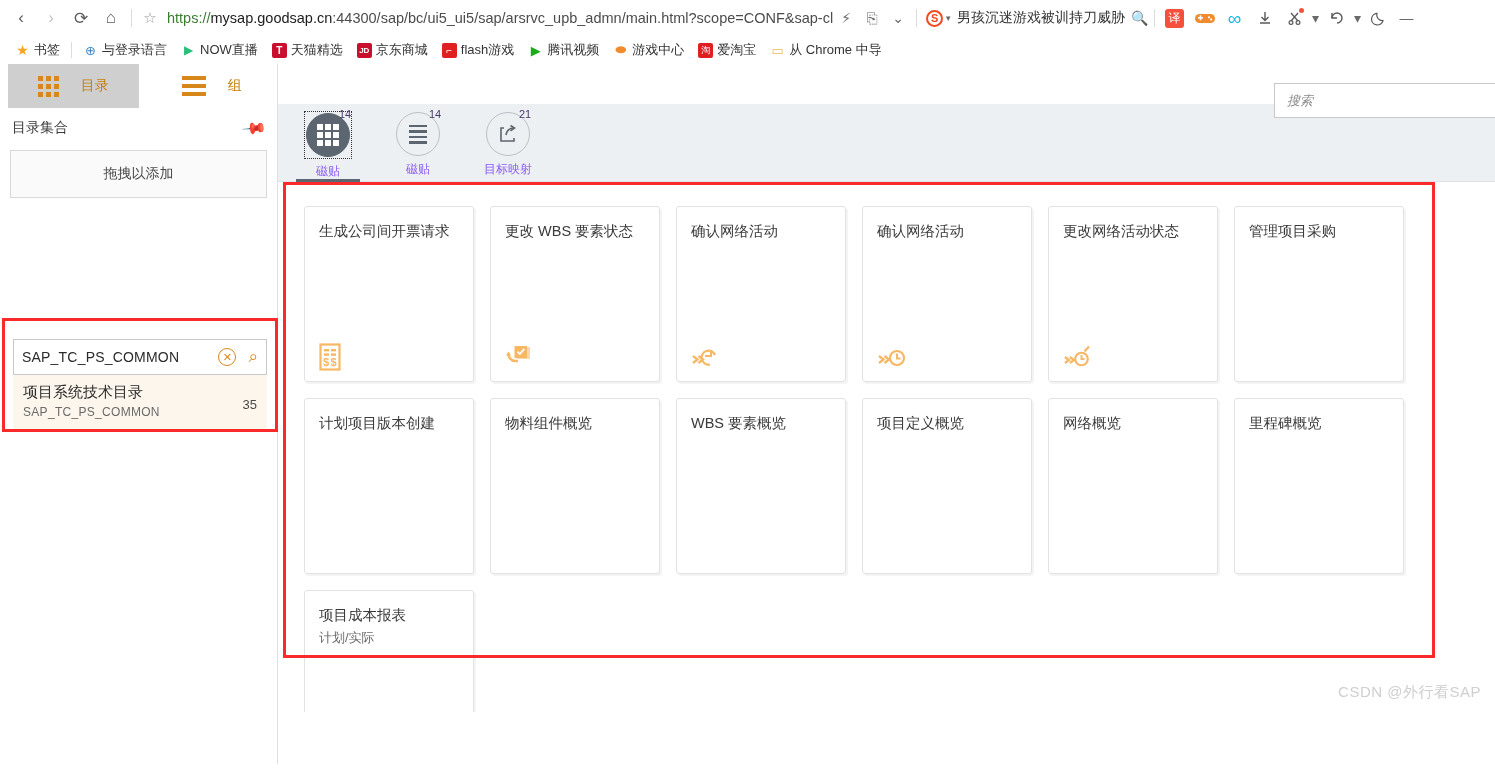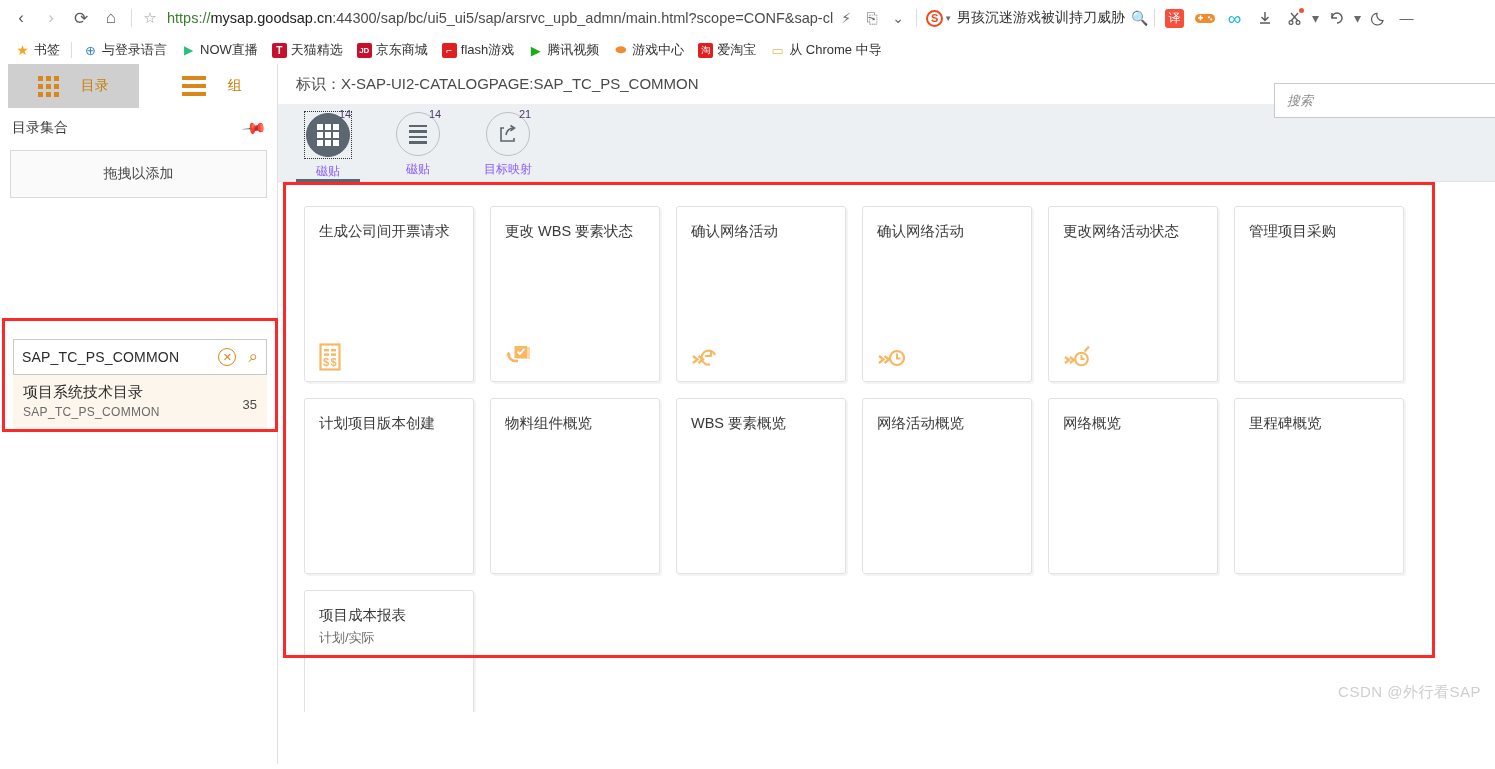--- a/index.html
+++ b/index.html
@@ -377,21 +377,20 @@
           <div class="ri-sub">SAP_TC_PS_COMMON</div>
         </div>
         <div class="ri-count">35</div>
       </div>
     </div>
   </div>
 
   <div class="main">
 
     <div class="id-row">
-      <span>标识：X-SAP-UI2-CATALOGPAGE:SAP_TC_PS_COMMON</span>
       <div class="search-box-right">
         <span>搜索</span>
       </div>
     </div>
 
     <div class="tab-row">
       <div class="facet sel">
         <div class="circle-wrap">
           <div class="circle">
             <span class="g-ico">
@@ -520,21 +519,21 @@
         </div>
         <div class="tile">
           <div class="tile-title">物料组件概览</div>
           <div class="tile-icon"></div>
         </div>
         <div class="tile">
           <div class="tile-title">WBS 要素概览</div>
           <div class="tile-icon"></div>
         </div>
         <div class="tile">
-          <div class="tile-title">网络活动概览</div>
+          <div class="tile-title">项目定义概览</div>
           <div class="tile-icon"></div>
         </div>
         <div class="tile">
           <div class="tile-title">网络概览</div>
           <div class="tile-icon"></div>
         </div>
 
         <div class="tile">
           <div class="tile-title">里程碑概览</div>
 

